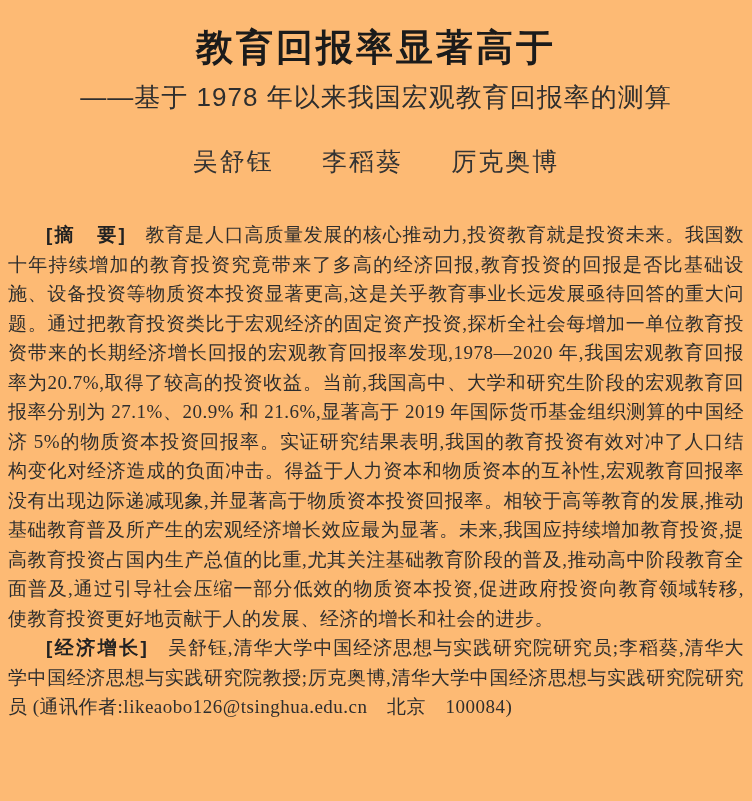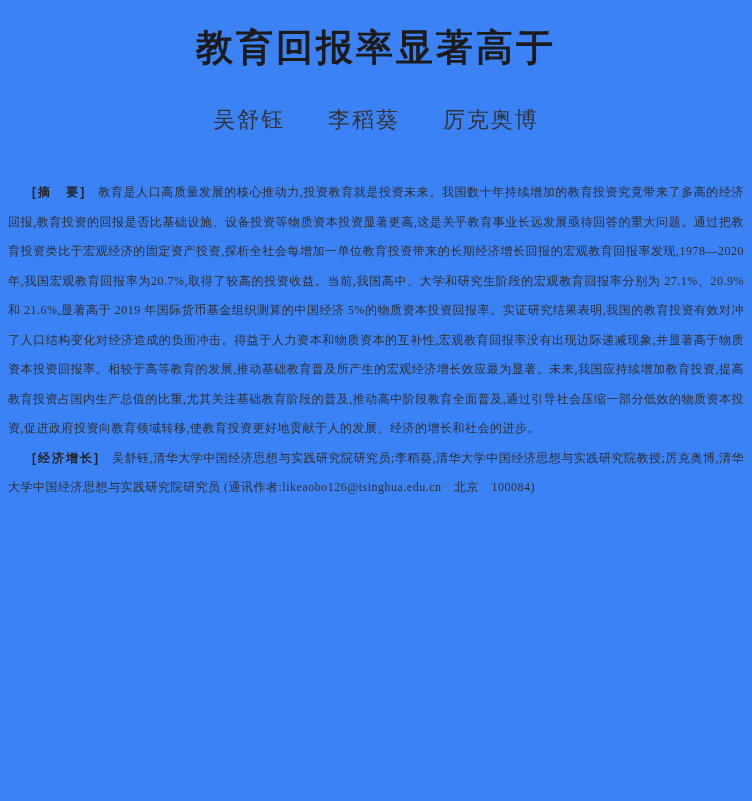--- a/index.html
+++ b/index.html
@@ -6,21 +6,21 @@
     margin: 0;
     padding: 0;
     background: #ffffff;
   }
   .page {
     position: relative;
     width: 752px;
     height: 801px;
     box-sizing: border-box;
     padding: 24px 8px 8px 8px;
-    background: #3b82f6;
+    background: #fdba74;
     color: #2b2b2b;
     overflow: hidden;
   }
   
   .title {
     margin: 0;
     text-align: center;
     font-family: "Liberation Sans", sans-serif;
     font-weight: 700;
     font-size: 37px;
@@ -37,34 +37,34 @@
     font-size: 26px;
     line-height: 33px;
     letter-spacing: 1px;
     color: #2e2e2e;
   }
   
   .authors {
     margin-top: 34px;
     text-align: center;
     font-family: "Liberation Serif", serif;
-    font-size: 22px;
+    font-size: 25px;
     line-height: 28px;
     letter-spacing: 2px;
     color: #333333;
   }
   .author + .author { margin-left: 1.6em; }
   
   .front-matter {
     margin-top: 44px;
   }
   .para {
     margin: 0;
     font-family: "Liberation Serif", serif;
-    font-size: 12px;
+    font-size: 19px;
     line-height: 29.5px;
     letter-spacing: 0.5px;
     text-align: justify;
     text-indent: 2em;
     color: #2e2e2e;
   }
   .label {
     font-family: "Liberation Sans", sans-serif;
     font-weight: 700;
     letter-spacing: 2px;
@@ -74,20 +74,21 @@
 </style>
 </head>
 <body>
 
 <div class="page">
 
   <header>
     <h1 class="title">
       <span class="title-line">教育回报率显著高于</span>
     </h1>
+    <div class="subtitle">——基于 1978 年以来我国宏观教育回报率的测算</div>
   </header>
 
   <div class="authors">
     <span class="author">吴舒钰</span>
     <span class="author">李稻葵</span>
     <span class="author">厉克奥博</span>
   </div>
 
   <section class="front-matter">
 

